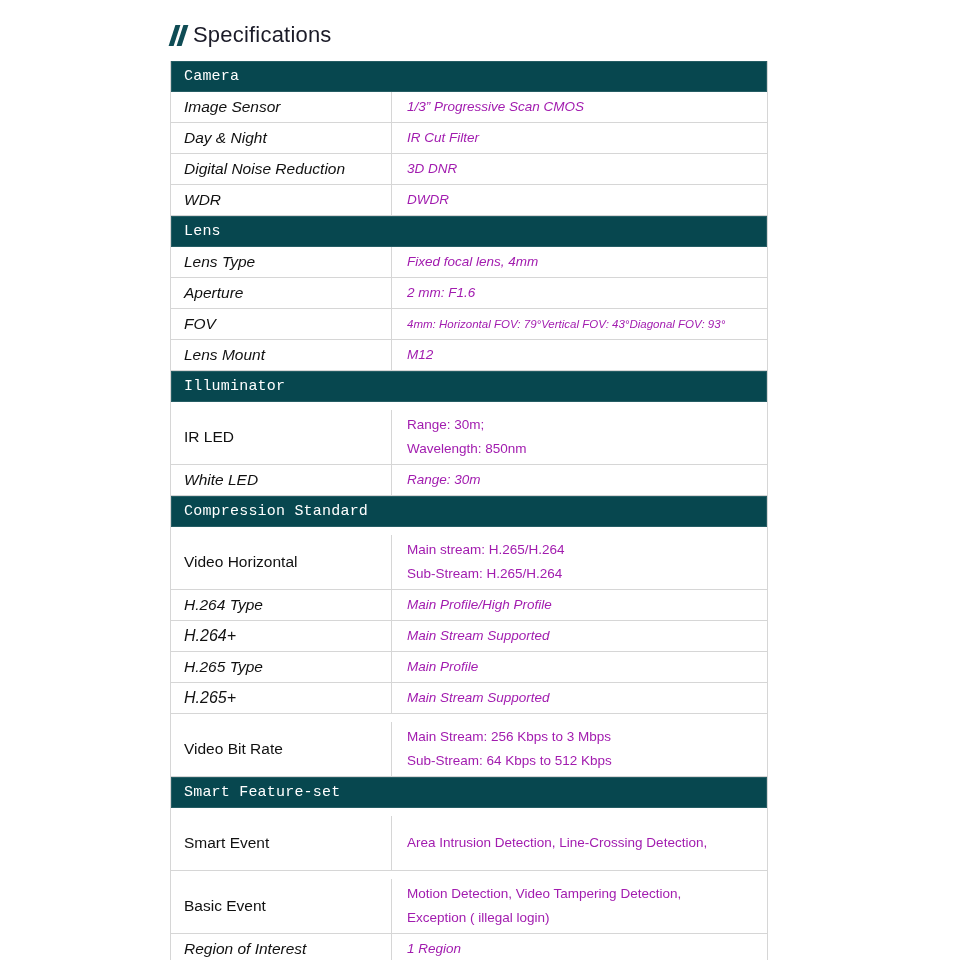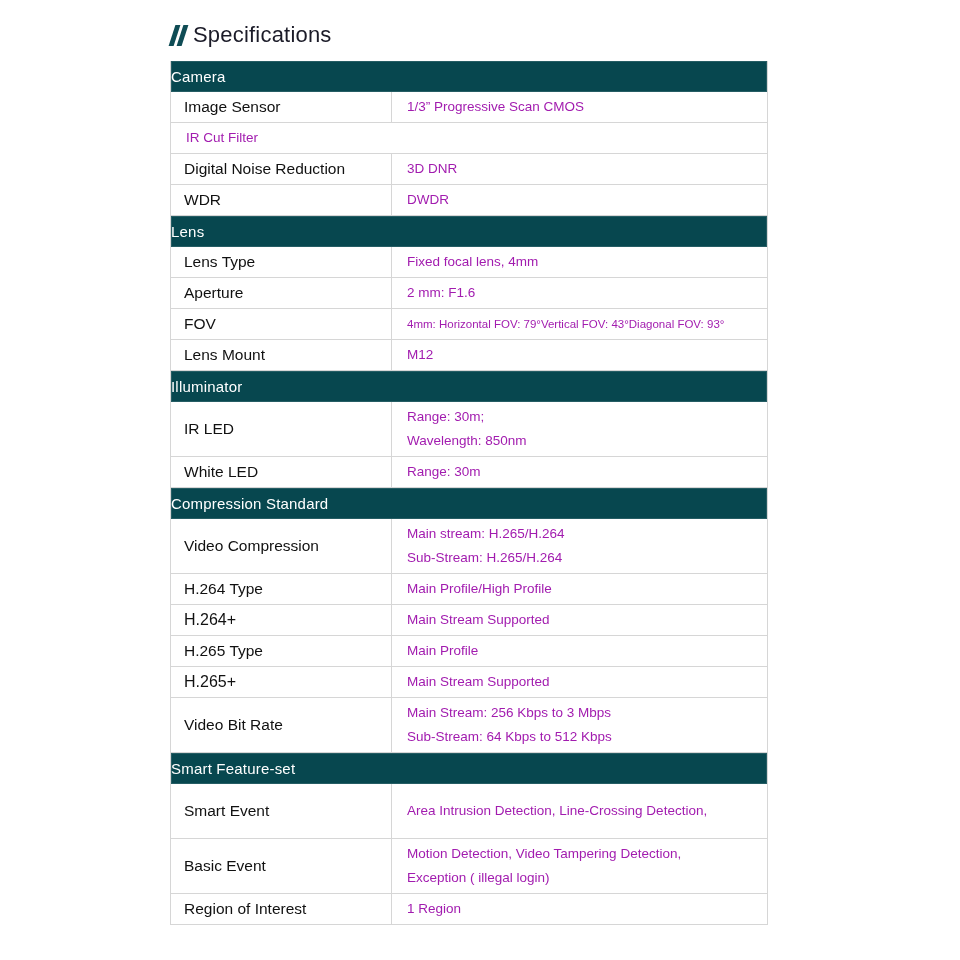--- a/index.html
+++ b/index.html
@@ -52,34 +52,36 @@
     border-left: 1px solid var(--border);
     border-right: 1px solid var(--border);
     border-bottom: 1px solid var(--border);
   }
   .spec-header {
     background: var(--header-bg);
     color: var(--header-text);
     height: 31px;
     display: flex;
     align-items: center;
+    padding-left: 13px;
     font-size: 15px;
     letter-spacing: 0.2px;
     box-shadow: inset 0 0 0 1px rgba(255,255,255,0.12);
+    font-family: Liberation Mono, monospace;
   }
   .spec-row {
     display: flex;
     border-bottom: 1px solid var(--border);
     background: #ffffff;
   }
   .spec-row:last-child {
     border-bottom: none;
   }
-  .spec-row.single { min-height: 30px; }
-  .spec-row.double { min-height: 54px; }
+  .spec-row.single { min-height: 30px; font-style: italic; }
+  .spec-row.double { min-height: 54px; margin-top: 8px; }
   .cell-label {
     width: 221px;
     box-sizing: border-box;
     border-right: 1px solid var(--border);
     display: flex;
     align-items: center;
     padding-left: 13px;
     padding-right: 6px;
     font-size: 15.5px;
     color: #111111;
@@ -117,20 +119,21 @@
     </div>
     <div class="spec-table">
         <div class="spec-header">Camera</div>
         <div class="spec-row single">
           <div class="cell-label">Image Sensor</div>
           <div class="cell-value">
             <div class="value-line">1/3” Progressive Scan CMOS</div>
           </div>
         </div>
         <div class="spec-row single">
+          <div class="cell-label">Day &amp; Night</div>
           <div class="cell-value">
             <div class="value-line">IR Cut Filter</div>
           </div>
         </div>
         <div class="spec-row single">
           <div class="cell-label">Digital Noise Reduction</div>
           <div class="cell-value">
             <div class="value-line">3D DNR</div>
           </div>
         </div>
@@ -174,21 +177,21 @@
           </div>
         </div>
         <div class="spec-row single">
           <div class="cell-label">White LED</div>
           <div class="cell-value">
             <div class="value-line">Range: 30m</div>
           </div>
         </div>
         <div class="spec-header">Compression Standard</div>
         <div class="spec-row double">
-          <div class="cell-label">Video Compression</div>
+          <div class="cell-label">Video Horizontal</div>
           <div class="cell-value">
             <div class="value-line">Main stream: H.265/H.264</div>
             <div class="value-line">Sub-Stream: H.265/H.264</div>
           </div>
         </div>
         <div class="spec-row single">
           <div class="cell-label">H.264 Type</div>
           <div class="cell-value">
             <div class="value-line">Main Profile/High Profile</div>
           </div>

